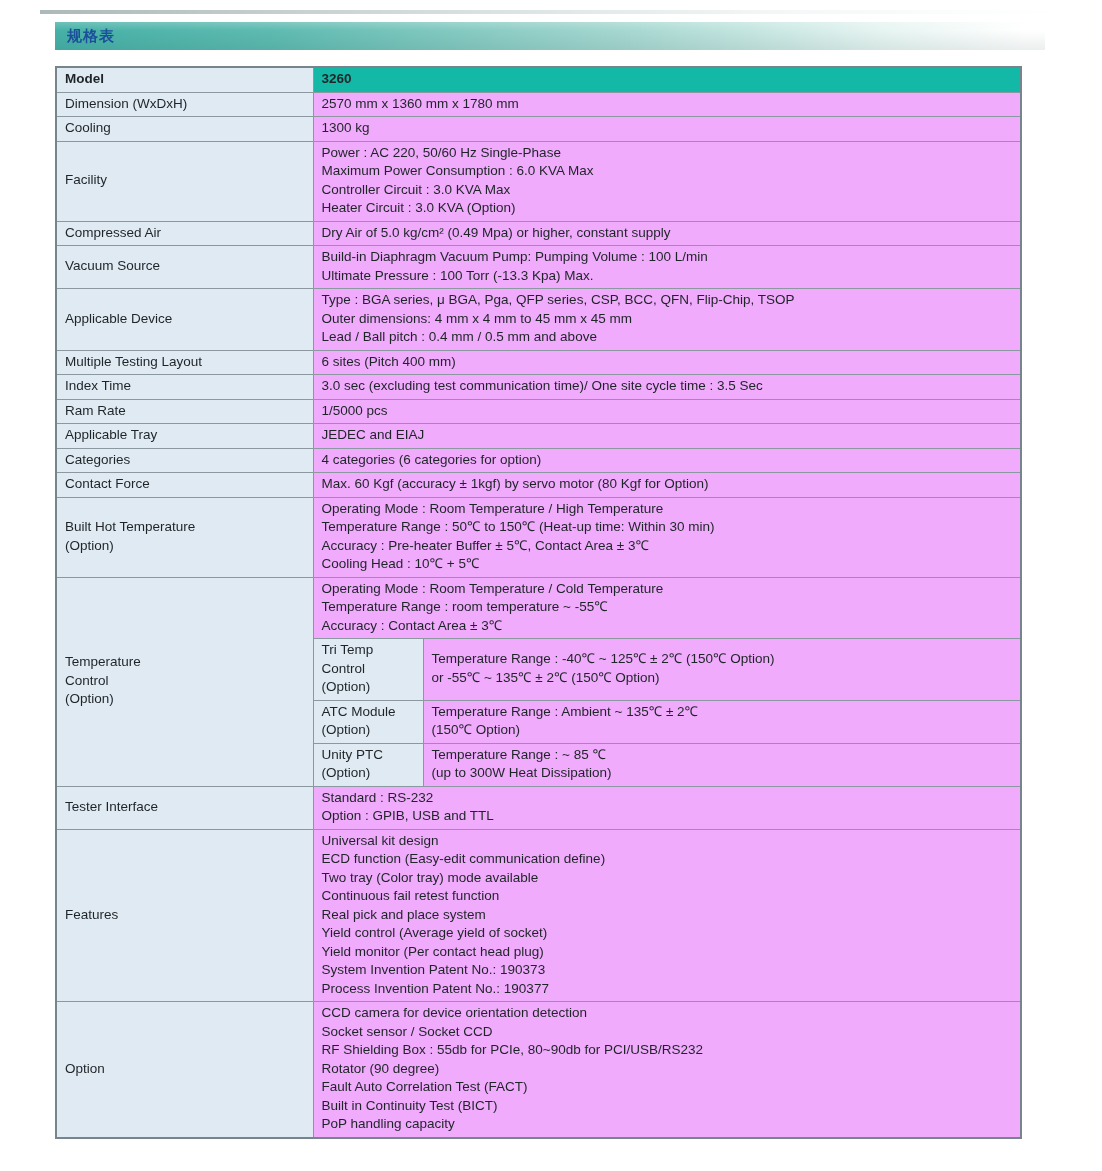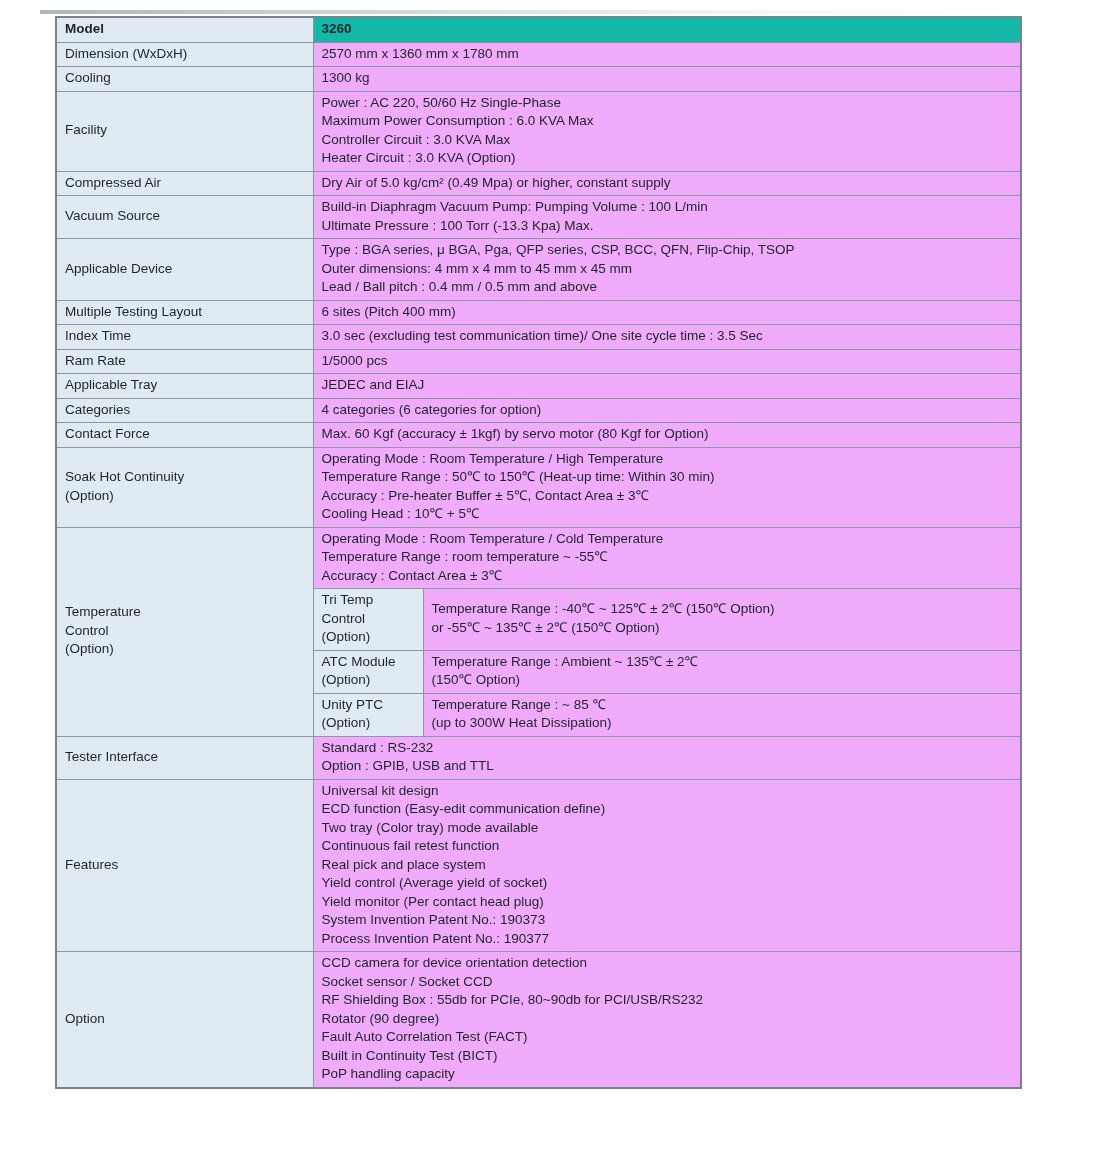--- a/index.html
+++ b/index.html
@@ -57,20 +57,23 @@
     font-size:13.5px;color:#1f2428;
   }
 </style>
 </head>
 <body>
 
 <div class="page">
 
   <div class="top-rule"></div>
 
+  <div class="section-bar bar-spec">
+    <span>规格表</span>
+  </div>
 
   <table class="spec">
     <colgroup>
       <col style="width:257px">
       <col style="width:110px">
       <col>
     </colgroup>
     <tbody id="spec-rows">
       <tr>
         <td class="c-label h">Model</td>
@@ -173,21 +176,21 @@
         <tr>
           <td class="c-label">
             <div>Contact Force</div>
           </td>
           <td class="c-value" colspan="2">
             <div>Max. 60 Kgf (accuracy ± 1kgf) by servo motor (80 Kgf for Option)</div>
           </td>
         </tr>
         <tr>
           <td class="c-label">
-            <div>Soak Hot Continuity</div>
+            <div>Built Hot Temperature</div>
             <div>(Option)</div>
           </td>
           <td class="c-value" colspan="2">
             <div>Operating Mode : Room Temperature / High Temperature</div>
             <div>Temperature Range : 50℃ to 150℃ (Heat-up time: Within 30 min)</div>
             <div>Accuracy : Pre-heater Buffer ± 5℃, Contact Area ± 3℃</div>
             <div>Cooling Head : 10℃ + 5℃</div>
           </td>
         </tr>
         <tr>

